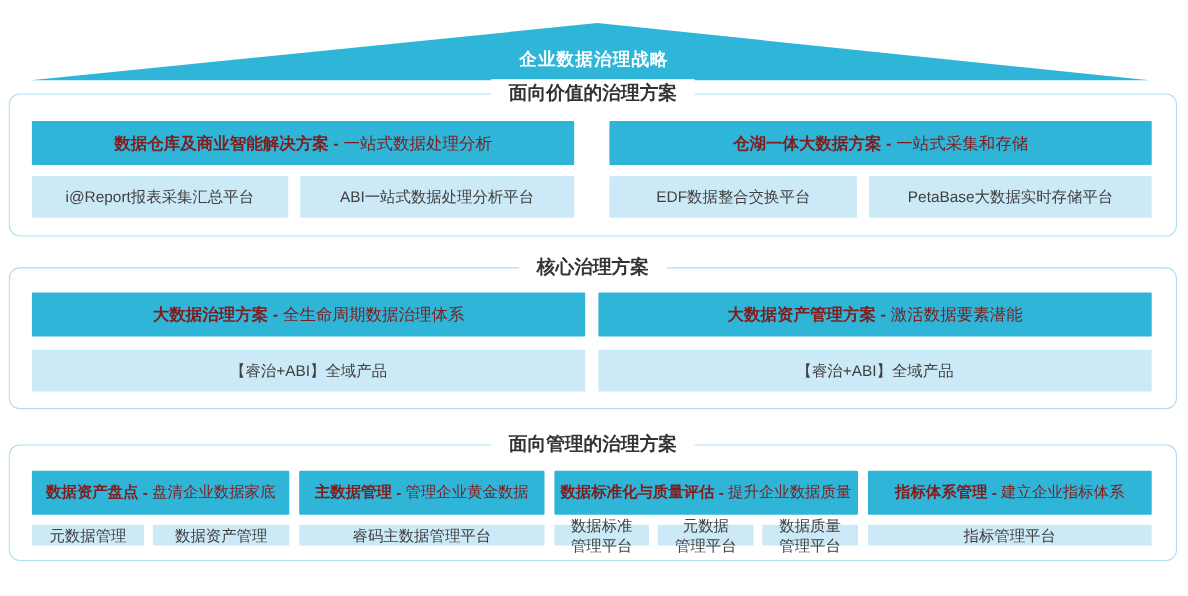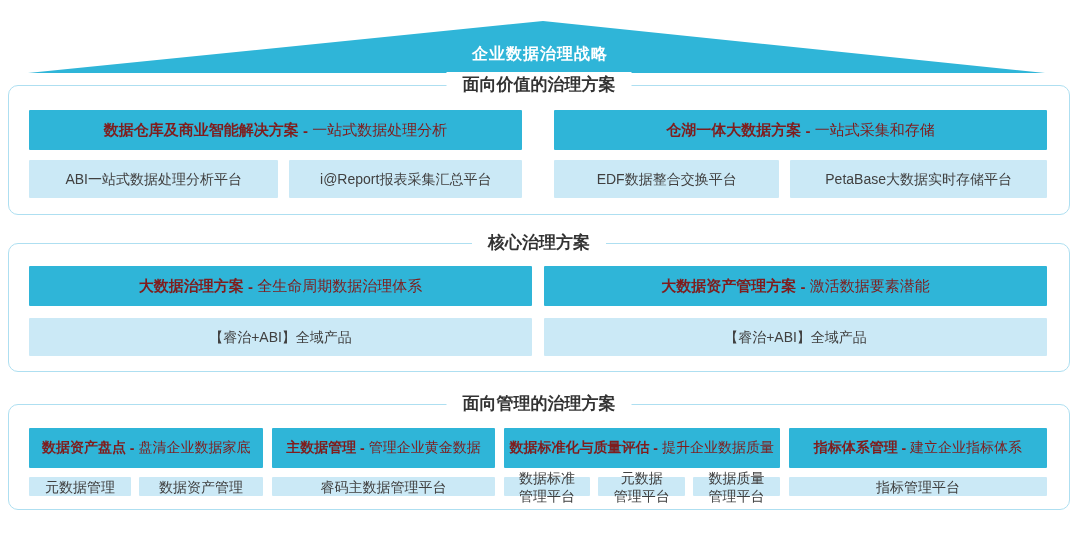--- a/index.html
+++ b/index.html
@@ -108,22 +108,22 @@
   <section class="panel s1">
     <div class="legend">面向价值的治理方案</div>
     <div class="groups">
       <div class="group">
         <div class="ghead">
             <span class="gname">数据仓库及商业智能解决方案</span>
             <span class="dash"> - </span>
             <span class="gtag">一站式数据处理分析</span>
           </div>
         <div class="items">
+          <div class="item" style="flex:226">i@Report报表采集汇总平台</div>
           <div class="item" style="flex:243">ABI一站式数据处理分析平台</div>
-          <div class="item" style="flex:226">i@Report报表采集汇总平台</div>
         </div>
       </div>
       <div class="group">
         <div class="ghead">
             <span class="gname">仓湖一体大数据方案</span>
             <span class="dash"> - </span>
             <span class="gtag">一站式采集和存储</span>
           </div>
         <div class="items">
           <div class="item" style="flex:228">EDF数据整合交换平台</div>

